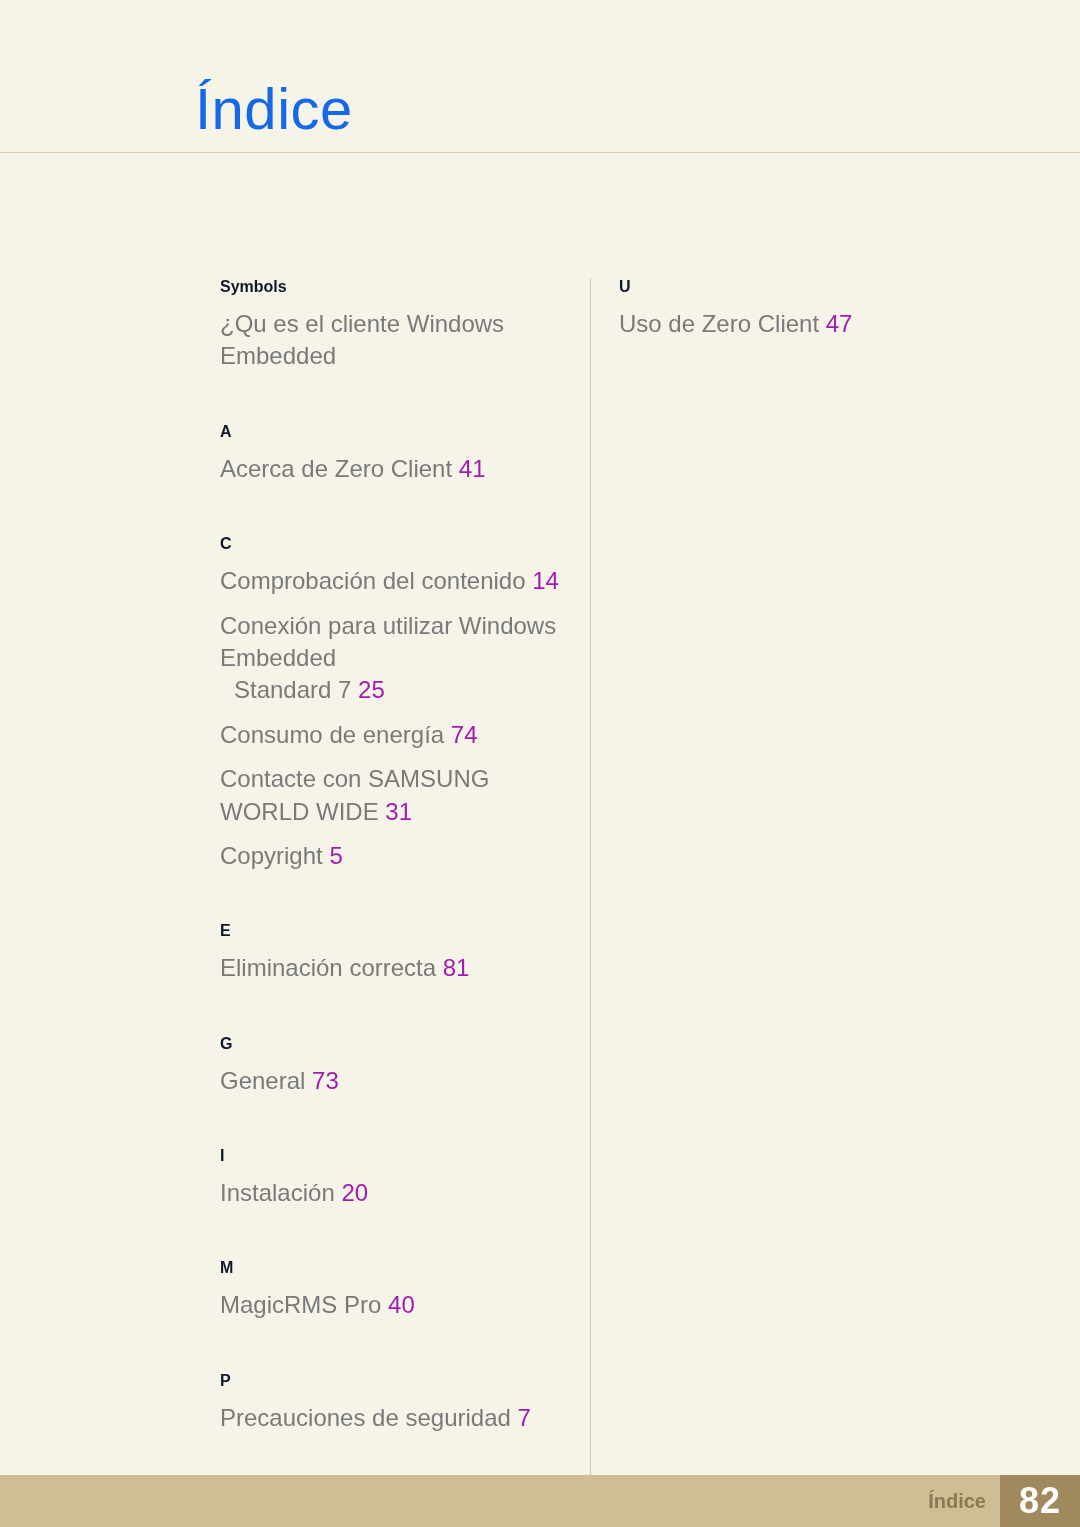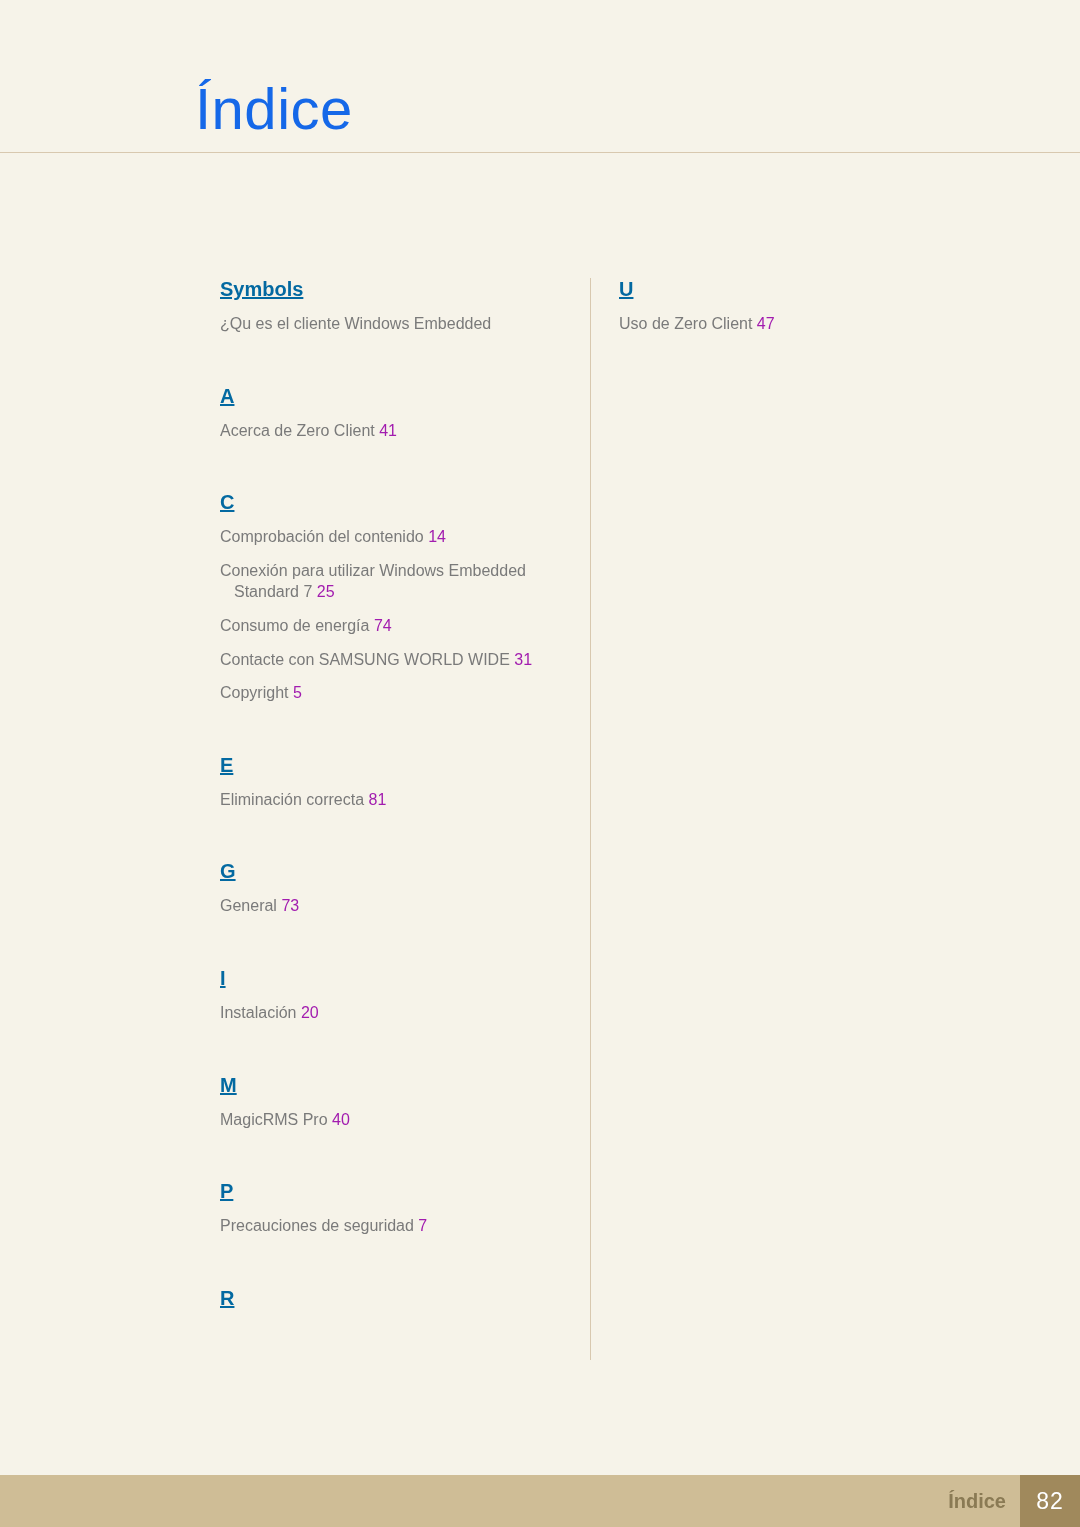--- a/index.html
+++ b/index.html
@@ -36,29 +36,28 @@
   .divider {
     width: 1px;
     background: #d8c8af;
     margin: 0 28px 0 0;
     align-self: stretch;
   }
   .section {
     margin-bottom: 50px;
   }
   .section-head {
-    color: #0369a1;
-    font-size: 20px;
+    color: #0f172a;
+    font-size: 16px;
     font-weight: bold;
     margin-bottom: 12px;
-    text-decoration: underline;
   }
   .entry {
     color: #7a7a7a;
-    font-size: 16px;
+    font-size: 24px;
     line-height: 1.35;
     margin-bottom: 12px;
     padding-left: 0;
   }
   .entry .indent {
     display: block;
     padding-left: 14px;
   }
   .entry .pg {
     color: #a21caf;
@@ -77,23 +76,23 @@
   }
   .footer-label {
     color: #8a7a54;
     font-size: 20px;
     font-weight: bold;
     margin-right: 14px;
   }
   .footer-page {
     background: #a0895c;
     color: #fff;
-    font-size: 23px;
-    font-weight: normal;
-    width: 60px;
+    font-size: 36px;
+    font-weight: bold;
+    width: 80px;
     height: 52px;
     display: flex;
     align-items: center;
     justify-content: center;
     letter-spacing: 1px;
   }
 </style>
 </head>
 <body>
 

